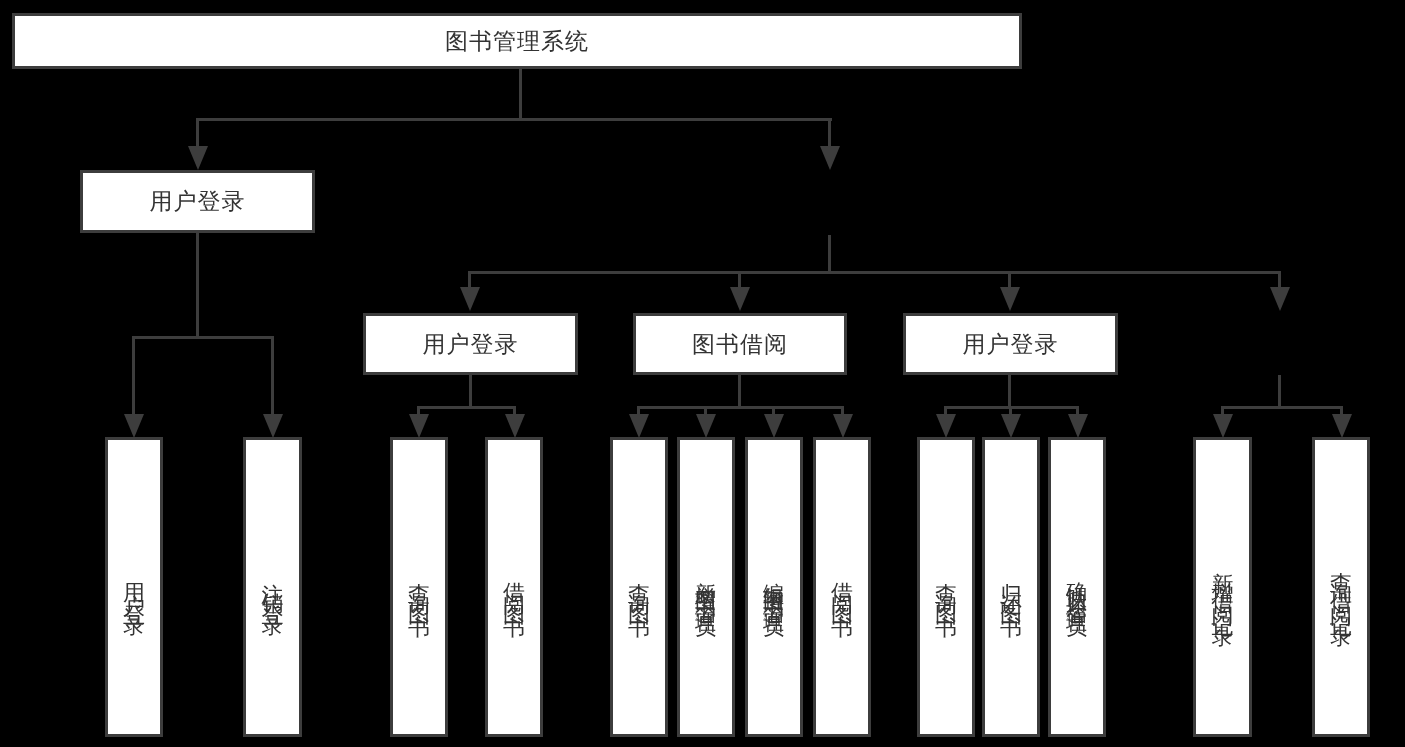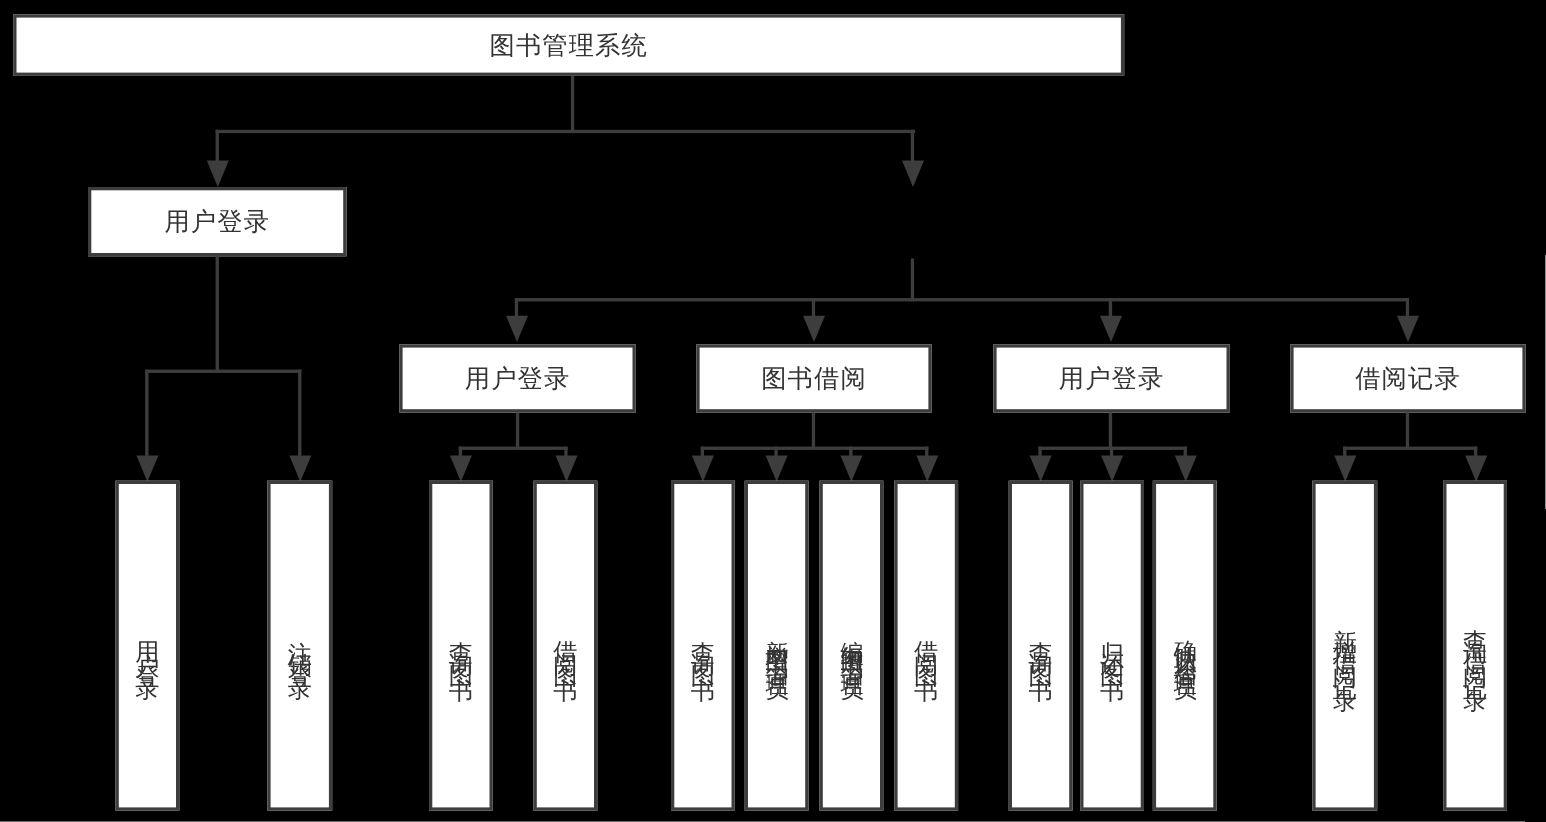--- a/index.html
+++ b/index.html
@@ -97,23 +97,20 @@
 
   <div class="box" style="left:363px; top:313px; width:215px; height:62px;">
     <span class="hlabel">用户登录</span>
   </div>
   <div class="box" style="left:633px; top:313px; width:214px; height:62px;">
     <span class="hlabel">图书借阅</span>
   </div>
   <div class="box" style="left:903px; top:313px; width:215px; height:62px;">
     <span class="hlabel">用户登录</span>
   </div>
-  <div class="box" style="left:1173px; top:313px; width:214px; height:62px;">
-    <span class="hlabel">借阅记录</span>
-  </div>
 
   <div class="line" style="left:469px; top:375px; width:3px; height:34px;"></div>
   <div class="line" style="left:417px; top:406px; width:99px; height:3px;"></div>
   <div class="line" style="left:417px; top:406px; width:3px; height:10px;"></div>
   <div class="arrow" style="left:409px; top:414px;"></div>
   <div class="line" style="left:513px; top:406px; width:3px; height:10px;"></div>
   <div class="arrow" style="left:505px; top:414px;"></div>
 
   <div class="line" style="left:738px; top:375px; width:3px; height:34px;"></div>
   <div class="line" style="left:637px; top:406px; width:207px; height:3px;"></div>

